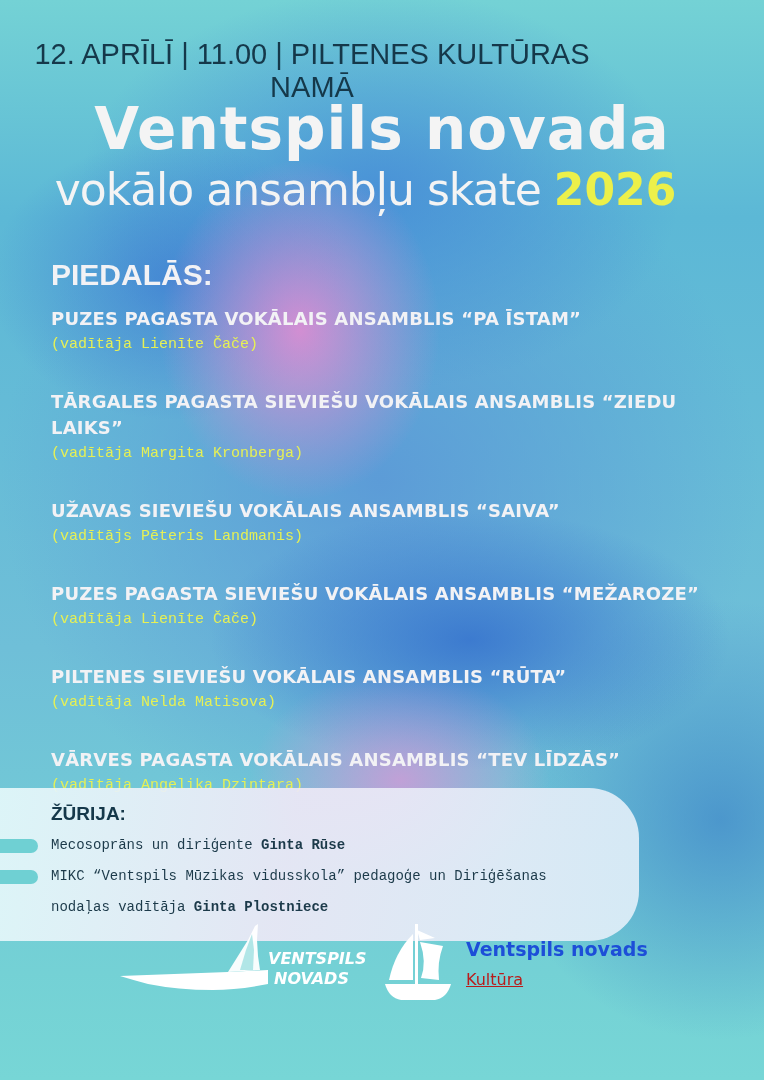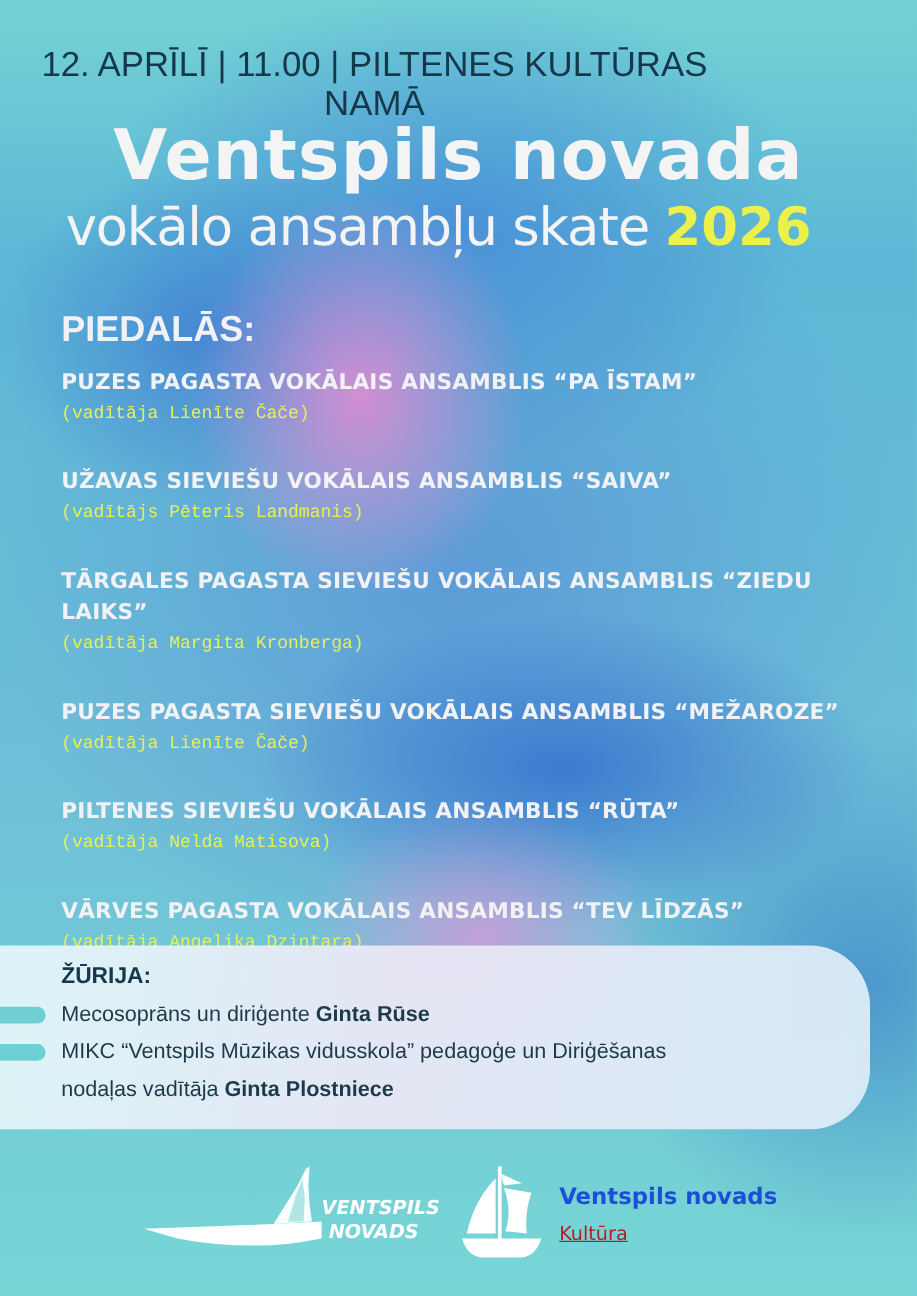--- a/index.html
+++ b/index.html
@@ -47,39 +47,39 @@
   .ens-name {
     color: #f2f2f5; font-size: 18px; font-weight: bold;
     font-family: "DejaVu Sans", sans-serif; letter-spacing: 0.2px; line-height: 26px;
     text-transform: uppercase;
   }
   .ens-leader {
     color: #e6f055; font-size: 15px; line-height: 26px;
     font-family: Liberation Mono, monospace;
   }
   .jury-panel {
-    position: absolute; left: 0; top: 788px; width: 725px; height: 153px;
+    position: absolute; left: 0; top: 788px; width: 639px; height: 153px;
     background: linear-gradient(100deg, rgba(228,248,250,0.93) 0%, rgba(236,232,246,0.93) 45%, rgba(222,238,248,0.93) 100%);
     border-radius: 0 50px 50px 0;
   }
   .jury-heading {
     position: absolute; left: 51px; top: 15px;
     color: #15384a; font-size: 19px; font-weight: bold;
     font-family: "Liberation Sans", sans-serif;
   }
   .jury-item {
-    position: absolute; left: 51px; color: #1c3a4a; font-size: 18px;
-    font-family: Liberation Sans, sans-serif; line-height: 31px;
+    position: absolute; left: 51px; color: #1c3a4a; font-size: 14px;
+    font-family: Liberation Mono, monospace; line-height: 31px;
   }
   .jury-item b { font-weight: bold; }
   .bullet {
     position: absolute; left: 0; width: 38px; height: 14px;
     background: #6fd0d3; border-radius: 0 8px 8px 0;
   }
-  .footer { position: absolute; top: 962px; left: 0; width: 732px; height: 100px; }
+  .footer { position: absolute; top: 914px; left: 0; width: 732px; height: 100px; }
   .logo-left { position: absolute; left: 118px; top: 6px; }
   .logo-right { position: absolute; left: 383px; top: 8px; }
   .kultura-name {
     position: absolute; left: 466px; top: 24px;
     color: #1d4ed8; font-size: 19px; font-weight: bold;
     font-family: "DejaVu Sans", sans-serif;
   }
   .kultura-sub {
     position: absolute; left: 466px; top: 56px;
     color: #b91c1c; font-size: 16px;
@@ -101,26 +101,26 @@
   </div>
 
   <div class="section-heading">PIEDALĀS:</div>
 
   <div class="ensembles">
     <div class="ensemble">
       <div class="ens-name">PUZES PAGASTA VOKĀLAIS ANSAMBLIS “PA ĪSTAM”</div>
       <div class="ens-leader">(vadītāja Lienīte Čače)</div>
     </div>
     <div class="ensemble">
+      <div class="ens-name">TĀRGALES PAGASTA SIEVIEŠU VOKĀLAIS ANSAMBLIS “ZIEDU LAIKS”</div>
+      <div class="ens-leader">(vadītāja Margita Kronberga)</div>
+    </div>
+    <div class="ensemble">
       <div class="ens-name">UŽAVAS SIEVIEŠU VOKĀLAIS ANSAMBLIS “SAIVA”</div>
       <div class="ens-leader">(vadītājs Pēteris Landmanis)</div>
-    </div>
-    <div class="ensemble">
-      <div class="ens-name">TĀRGALES PAGASTA SIEVIEŠU VOKĀLAIS ANSAMBLIS “ZIEDU LAIKS”</div>
-      <div class="ens-leader">(vadītāja Margita Kronberga)</div>
     </div>
     <div class="ensemble">
       <div class="ens-name">PUZES PAGASTA SIEVIEŠU VOKĀLAIS ANSAMBLIS “MEŽAROZE”</div>
       <div class="ens-leader">(vadītāja Lienīte Čače)</div>
     </div>
     <div class="ensemble">
       <div class="ens-name">PILTENES SIEVIEŠU VOKĀLAIS ANSAMBLIS “RŪTA”</div>
       <div class="ens-leader">(vadītāja Nelda Matisova)</div>
     </div>
     <div class="ensemble">

